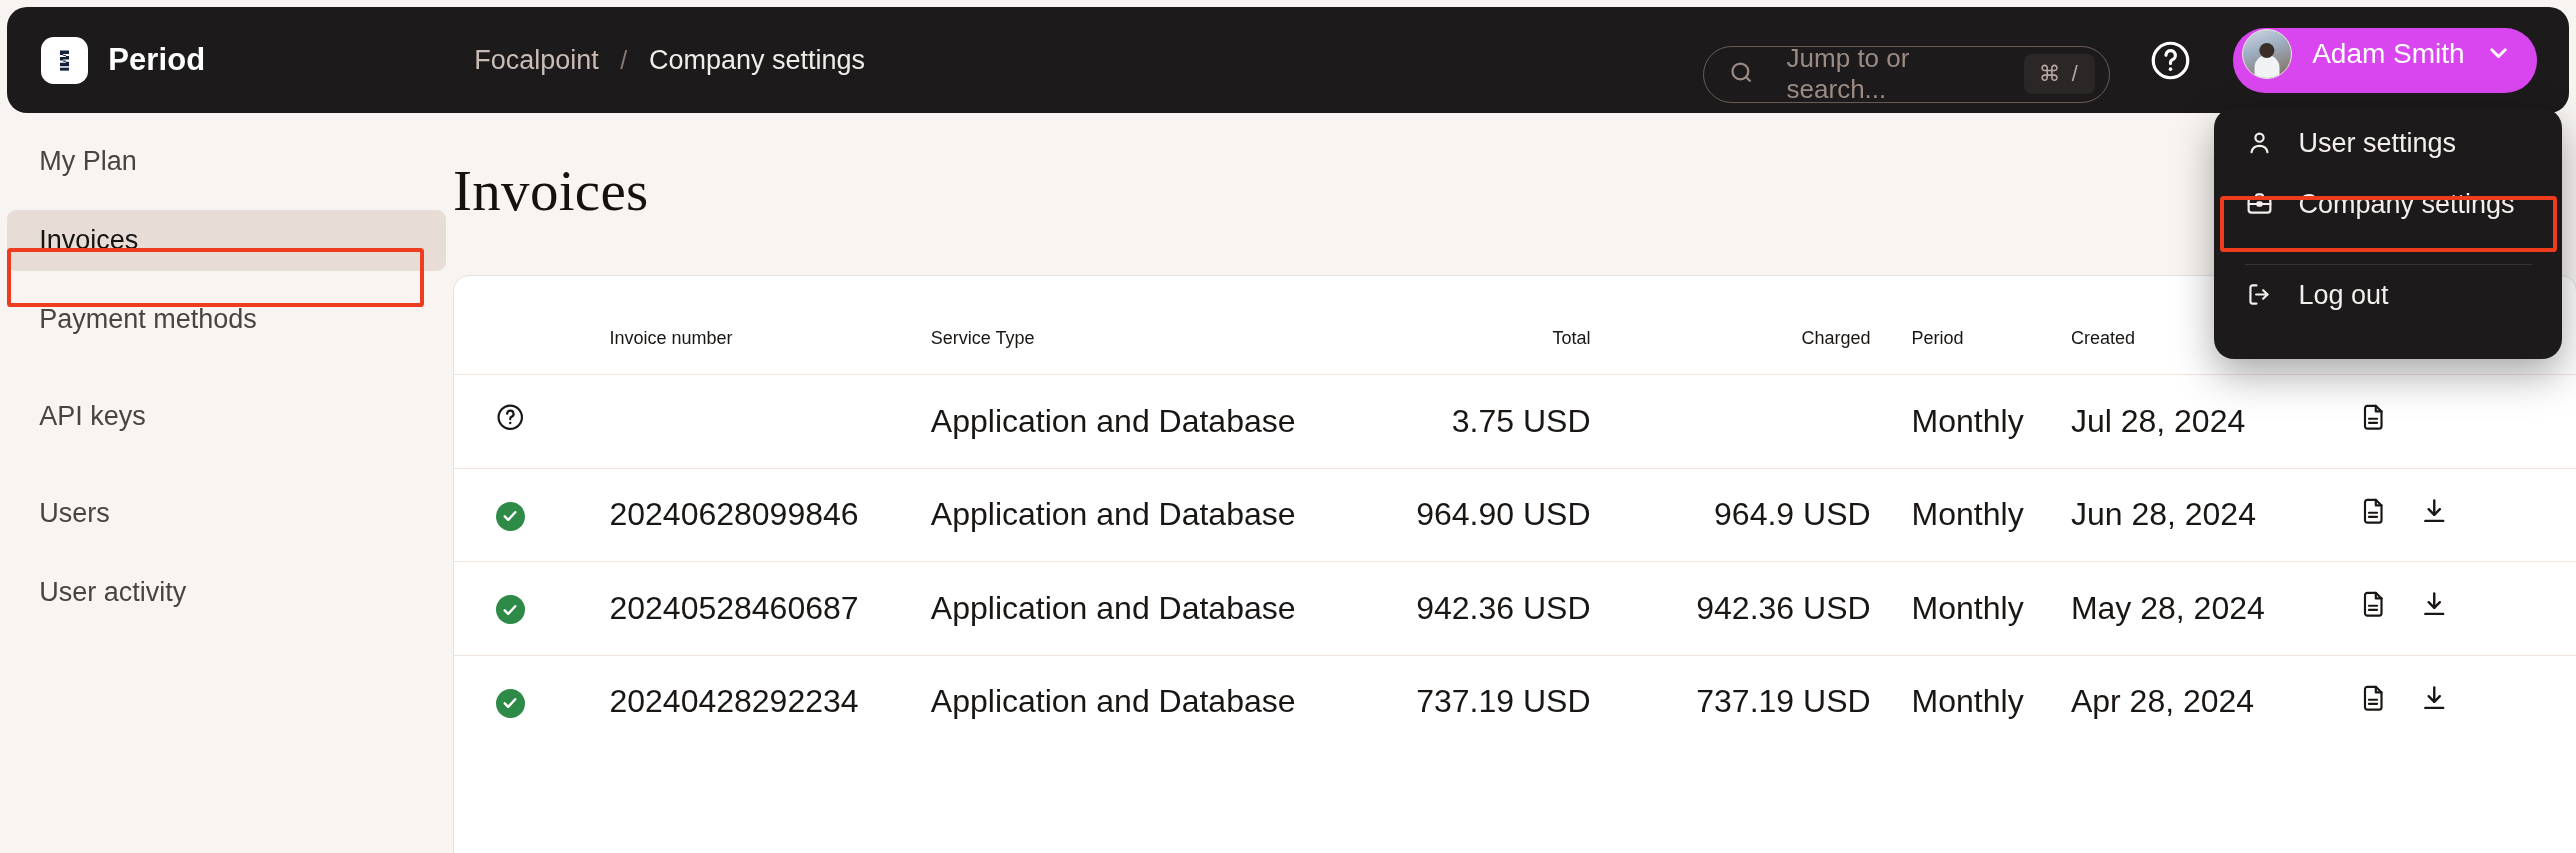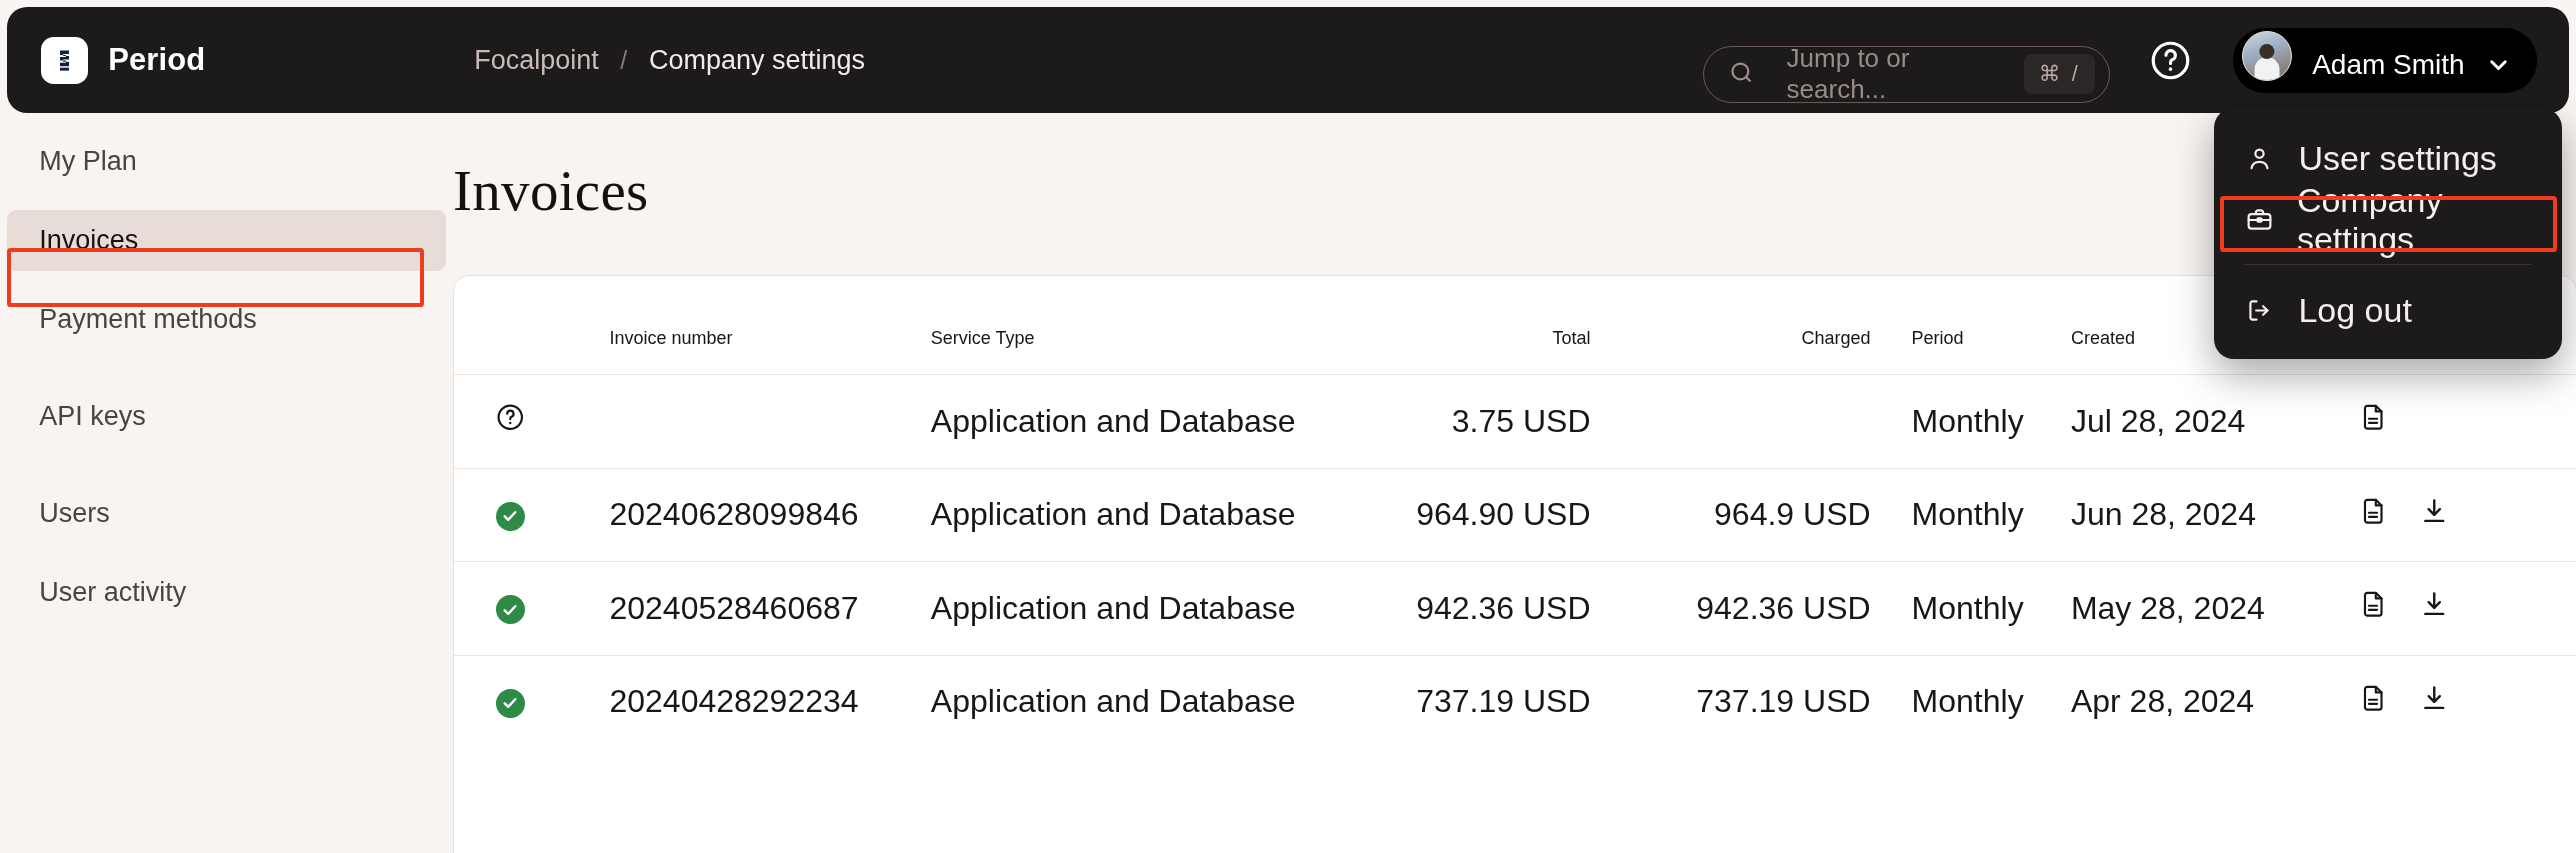--- a/index.html
+++ b/index.html
@@ -37,21 +37,21 @@
   }
   .search-ph{ color:#9b8b85; font-size:26px; flex:1; }
   .kbd{
     background:#2b2726; border-radius:8px; color:#b6a7a1;
     font-size:21.6px; padding:7.2px 14.4px; letter-spacing:2.7px;
   }
   .help-btn{ position:absolute; left:2141px; width:45px; height:45px; }
 
   .user-chip{
     position:absolute; left:2226px; height:65px; border-radius:32px;
-    background:#000000; display:flex; align-items:flex-end; gap:20px; padding:0 25px 12px 9px;
+    background:#d946ef; display:flex; align-items:center; gap:20px; padding:0 25px 12px 9px;
   }
   .avatar{
     width:50px;height:50px;border-radius:50%;
     background:linear-gradient(160deg,#cfd9e4 0%,#9fb0c4 38%,#7d6a55 100%);
     border:1.8px solid #e9e4e0; position:relative; overflow:hidden;
   }
   .avatar:after{
     content:""; position:absolute; left:50%; top:52%; width:25px; height:25px;
     transform:translateX(-50%); border-radius:50% 50% 0 0; background:#f0f2f4;
   }
@@ -61,22 +61,22 @@
   }
   .user-name{ color:#fff; font-size:28px; font-weight:500; }
 
   
   .dropdown{
     position:absolute; left:2214px; top:108px; width:348px;
     background:#1c1a1a; border-radius:20px; padding:20px 0 18px;
     box-shadow:0 16px 40px rgba(0,0,0,.34); z-index:40;
   }
   .menu-item{
-    height:61px; display:flex; align-items:center; gap:23.4px;
-    padding:0 30.5px; color:#f4efec; font-size:34px; position:relative;
+    height:61px; display:flex; align-items:flex-start; gap:23.4px;
+    padding:0 30.5px; color:#f4efec; font-size:27px; position:relative;
   }
   .menu-sep{ height:0.9px; background:#3a3534; margin:14.4px 30.5px; }
   .menu-item .mi-ico{ width:30.5px; display:flex; align-items:center; justify-content:center; }
 
   
   .sidebar{ position:absolute; left:0; top:113px; width:453px; bottom:0; background:#f8f4f1; }
   .nav-item{
     height:61px; margin:0 7.2px; display:flex; align-items:center;
     padding-left:32px; color:#4a4340; font-size:27px; border-radius:9px;
   }

